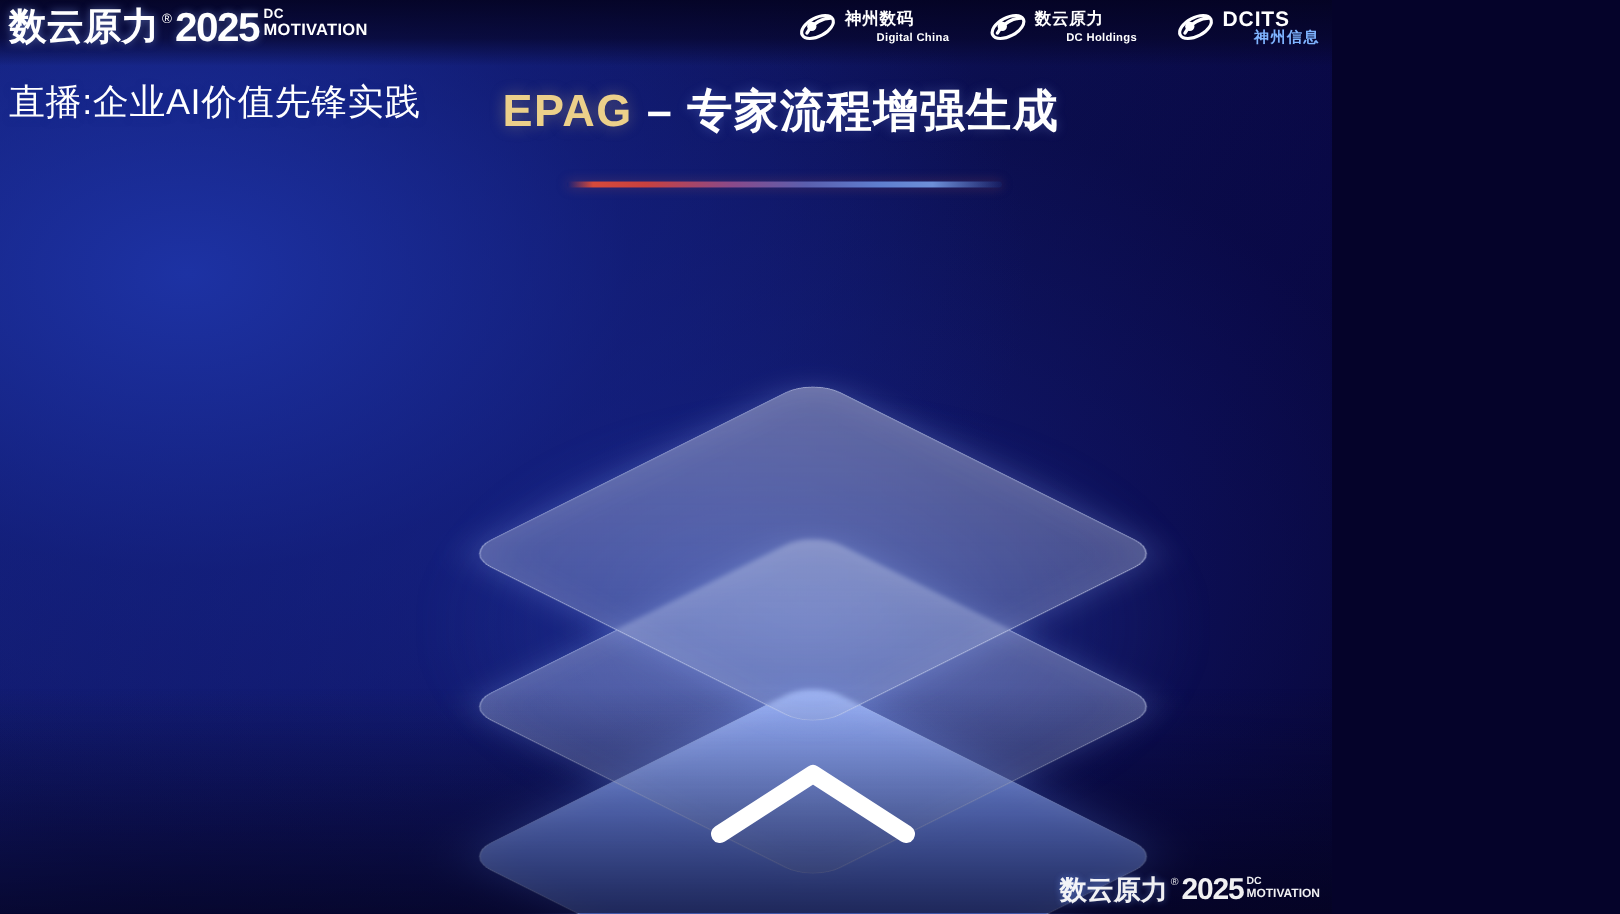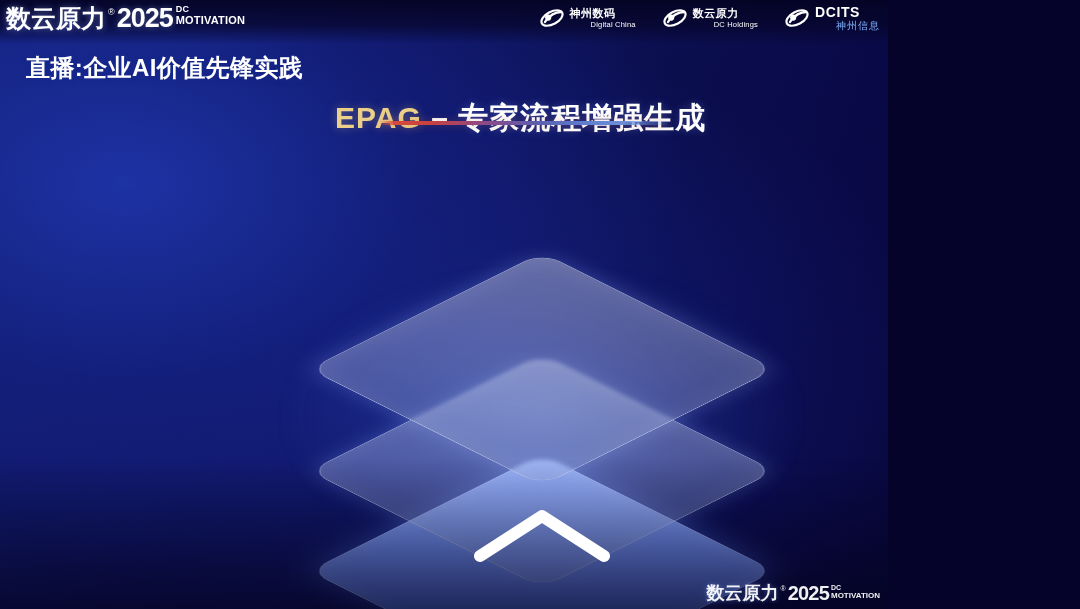--- a/index.html
+++ b/index.html
@@ -54,44 +54,43 @@
   }
   .brand-dc {
     display:flex; flex-direction:column; line-height:1;
     padding-top:4px; margin-left:1px;
   }
   .brand-dc .l1 { font-size:9px; font-weight:bold; letter-spacing:0.3px; }
   .brand-dc .l2 { font-size:11px; font-weight:bold; letter-spacing:0.2px; margin-top:1px; }
 
   .live-line {
     position:absolute; left:6px; top:52px;
-    font-size:24px; font-weight:bold; color:#ffffff;
+    font-size:24px; font-weight:normal; color:#ffffff;
     letter-spacing:0.4px;
     text-shadow:0 1px 5px rgba(20,40,140,0.9);
-    margin-left:20px;
   }
 
   
   .partners {
     position:absolute; right:8px; top:5px;
     display:flex; align-items:center; gap:26px;
   }
   .partner { display:flex; align-items:center; gap:5px; }
   .partner .swirl { width:26px; height:24px; flex:0 0 auto; }
   .partner .ptxt { display:flex; flex-direction:column; line-height:1; }
   .partner .p-cn { font-size:11px; font-weight:bold; color:#ffffff; letter-spacing:0.5px; }
-  .partner .p-en { font-size:7.5px; font-weight:normal; color:#ffffff; letter-spacing:0.2px; margin-top:2px;margin-left:21px; }
+  .partner .p-en { font-size:7.5px; font-weight:bold; color:#ffffff; letter-spacing:0.2px; margin-top:2px;margin-left:21px; }
   .partner.dcits .p-cn { font-size:14px; letter-spacing:0.6px; }
   .partner.dcits .p-en { font-size:10px; color:#7fb4ff; letter-spacing:1px;text-align:right; }
 
   
   .main-title {
     position:absolute; left:335px; top:54px;
     font-size:30px; font-weight:bold;
-    letter-spacing:1px; white-space:nowrap;margin-top:44px;
+    letter-spacing:1px; white-space:nowrap;
   }
   .main-title .epag {
     color:#ecd08a;
     text-shadow:0 0 10px rgba(236,208,138,0.35);
   }
   .main-title .dash { color:#ffffff; }
   .main-title .cn { color:#ffffff; text-shadow:0 0 8px rgba(140,170,255,0.3); }
 
   .title-rule {
     position:absolute; left:378px; top:121px;

